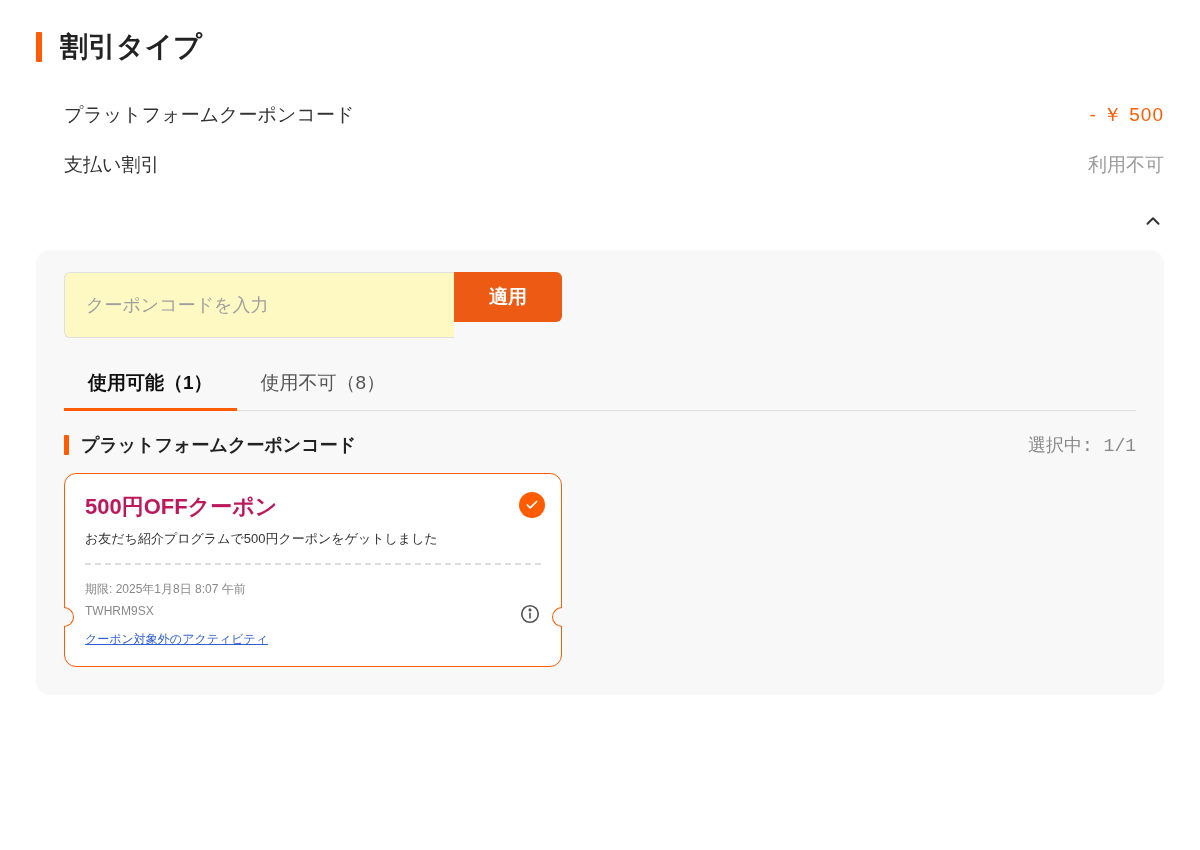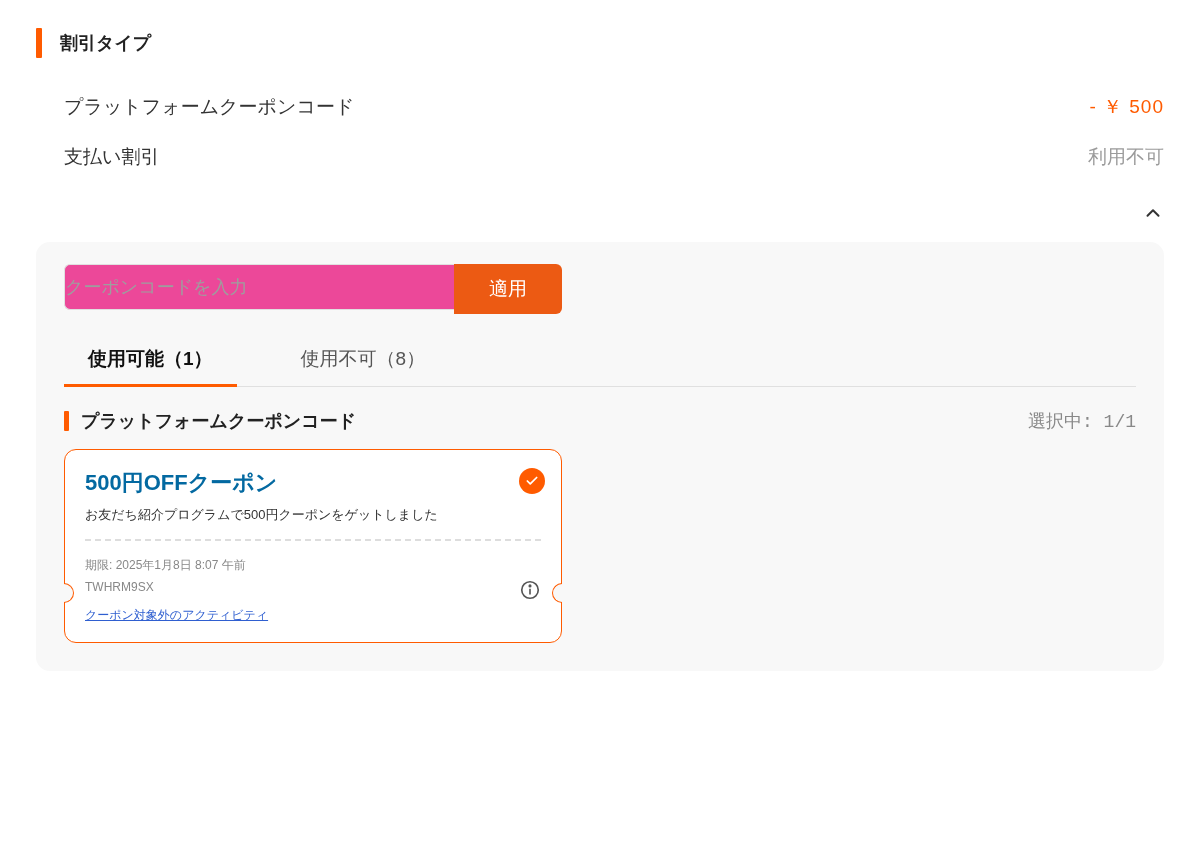--- a/index.html
+++ b/index.html
@@ -22,21 +22,21 @@
       gap: 18px;
       margin-bottom: 24px;
     }
     .section-header .accent-bar {
       width: 6px;
       height: 30px;
       background: #ff5b00;
       border-radius: 1px;
     }
     .section-header h1 {
-      font-size: 18px;
+      font-size: 28px;
       font-weight: 700;
       color: #222;
     }
     .discount-row {
       display: flex;
       justify-content: space-between;
       align-items: center;
       padding: 12px 0 12px 28px;
       font-size: 19px;
     }
@@ -60,45 +60,44 @@
       padding: 22px 28px 28px 28px;
       margin-top: 8px;
     }
     .input-row {
       display: flex;
       width: 498px;
       margin-bottom: 18px;
     }
     .input-row input {
       flex: 1;
-      height: 46px;
+      height: 66px;
       border: 1px solid #e0e0e0;
       border-right: none;
       border-radius: 6px 0 0 6px;
-      padding: 0 0;
+      padding: 0 21px;
       font-size: 18px;
-      background: #ec4899;
+      background: #fef9c3;
       color: #333;
       outline: none;
     }
     .input-row input::placeholder { color: #9e9e9e; }
     .input-row button {
       width: 108px;
       height: 50px;
       border: none;
       background: #ec5a13;
       color: #fff;
       font-size: 19px;
-      font-weight: 400;
+      font-weight: 700;
       border-radius: 0 6px 6px 0;
       cursor: pointer;
     }
     .tabs {
       display: flex;
-      gap: 40px;
       border-bottom: 1px solid #e0e0e0;
       margin-bottom: 22px;
     }
     .tab {
       padding: 14px 24px 14px 24px;
       font-size: 19px;
       color: #333;
       font-weight: 700;
       cursor: pointer;
       position: relative;
@@ -156,21 +155,21 @@
       right: -11px;
       clip-path: inset(0 50% 0 0);
       border-right-color: transparent;
     }
     .coupon-top {
       position: relative;
       padding-bottom: 14px;
       border-bottom: 2px dashed #ddd;
     }
     .coupon-title {
-      color: #0369a1;
+      color: #be185d;
       font-size: 22px;
       font-weight: 700;
       margin-bottom: 6px;
     }
     .coupon-desc {
       color: #333;
       font-size: 13px;
       line-height: 1.65;
       padding-right: 30px;
     }

